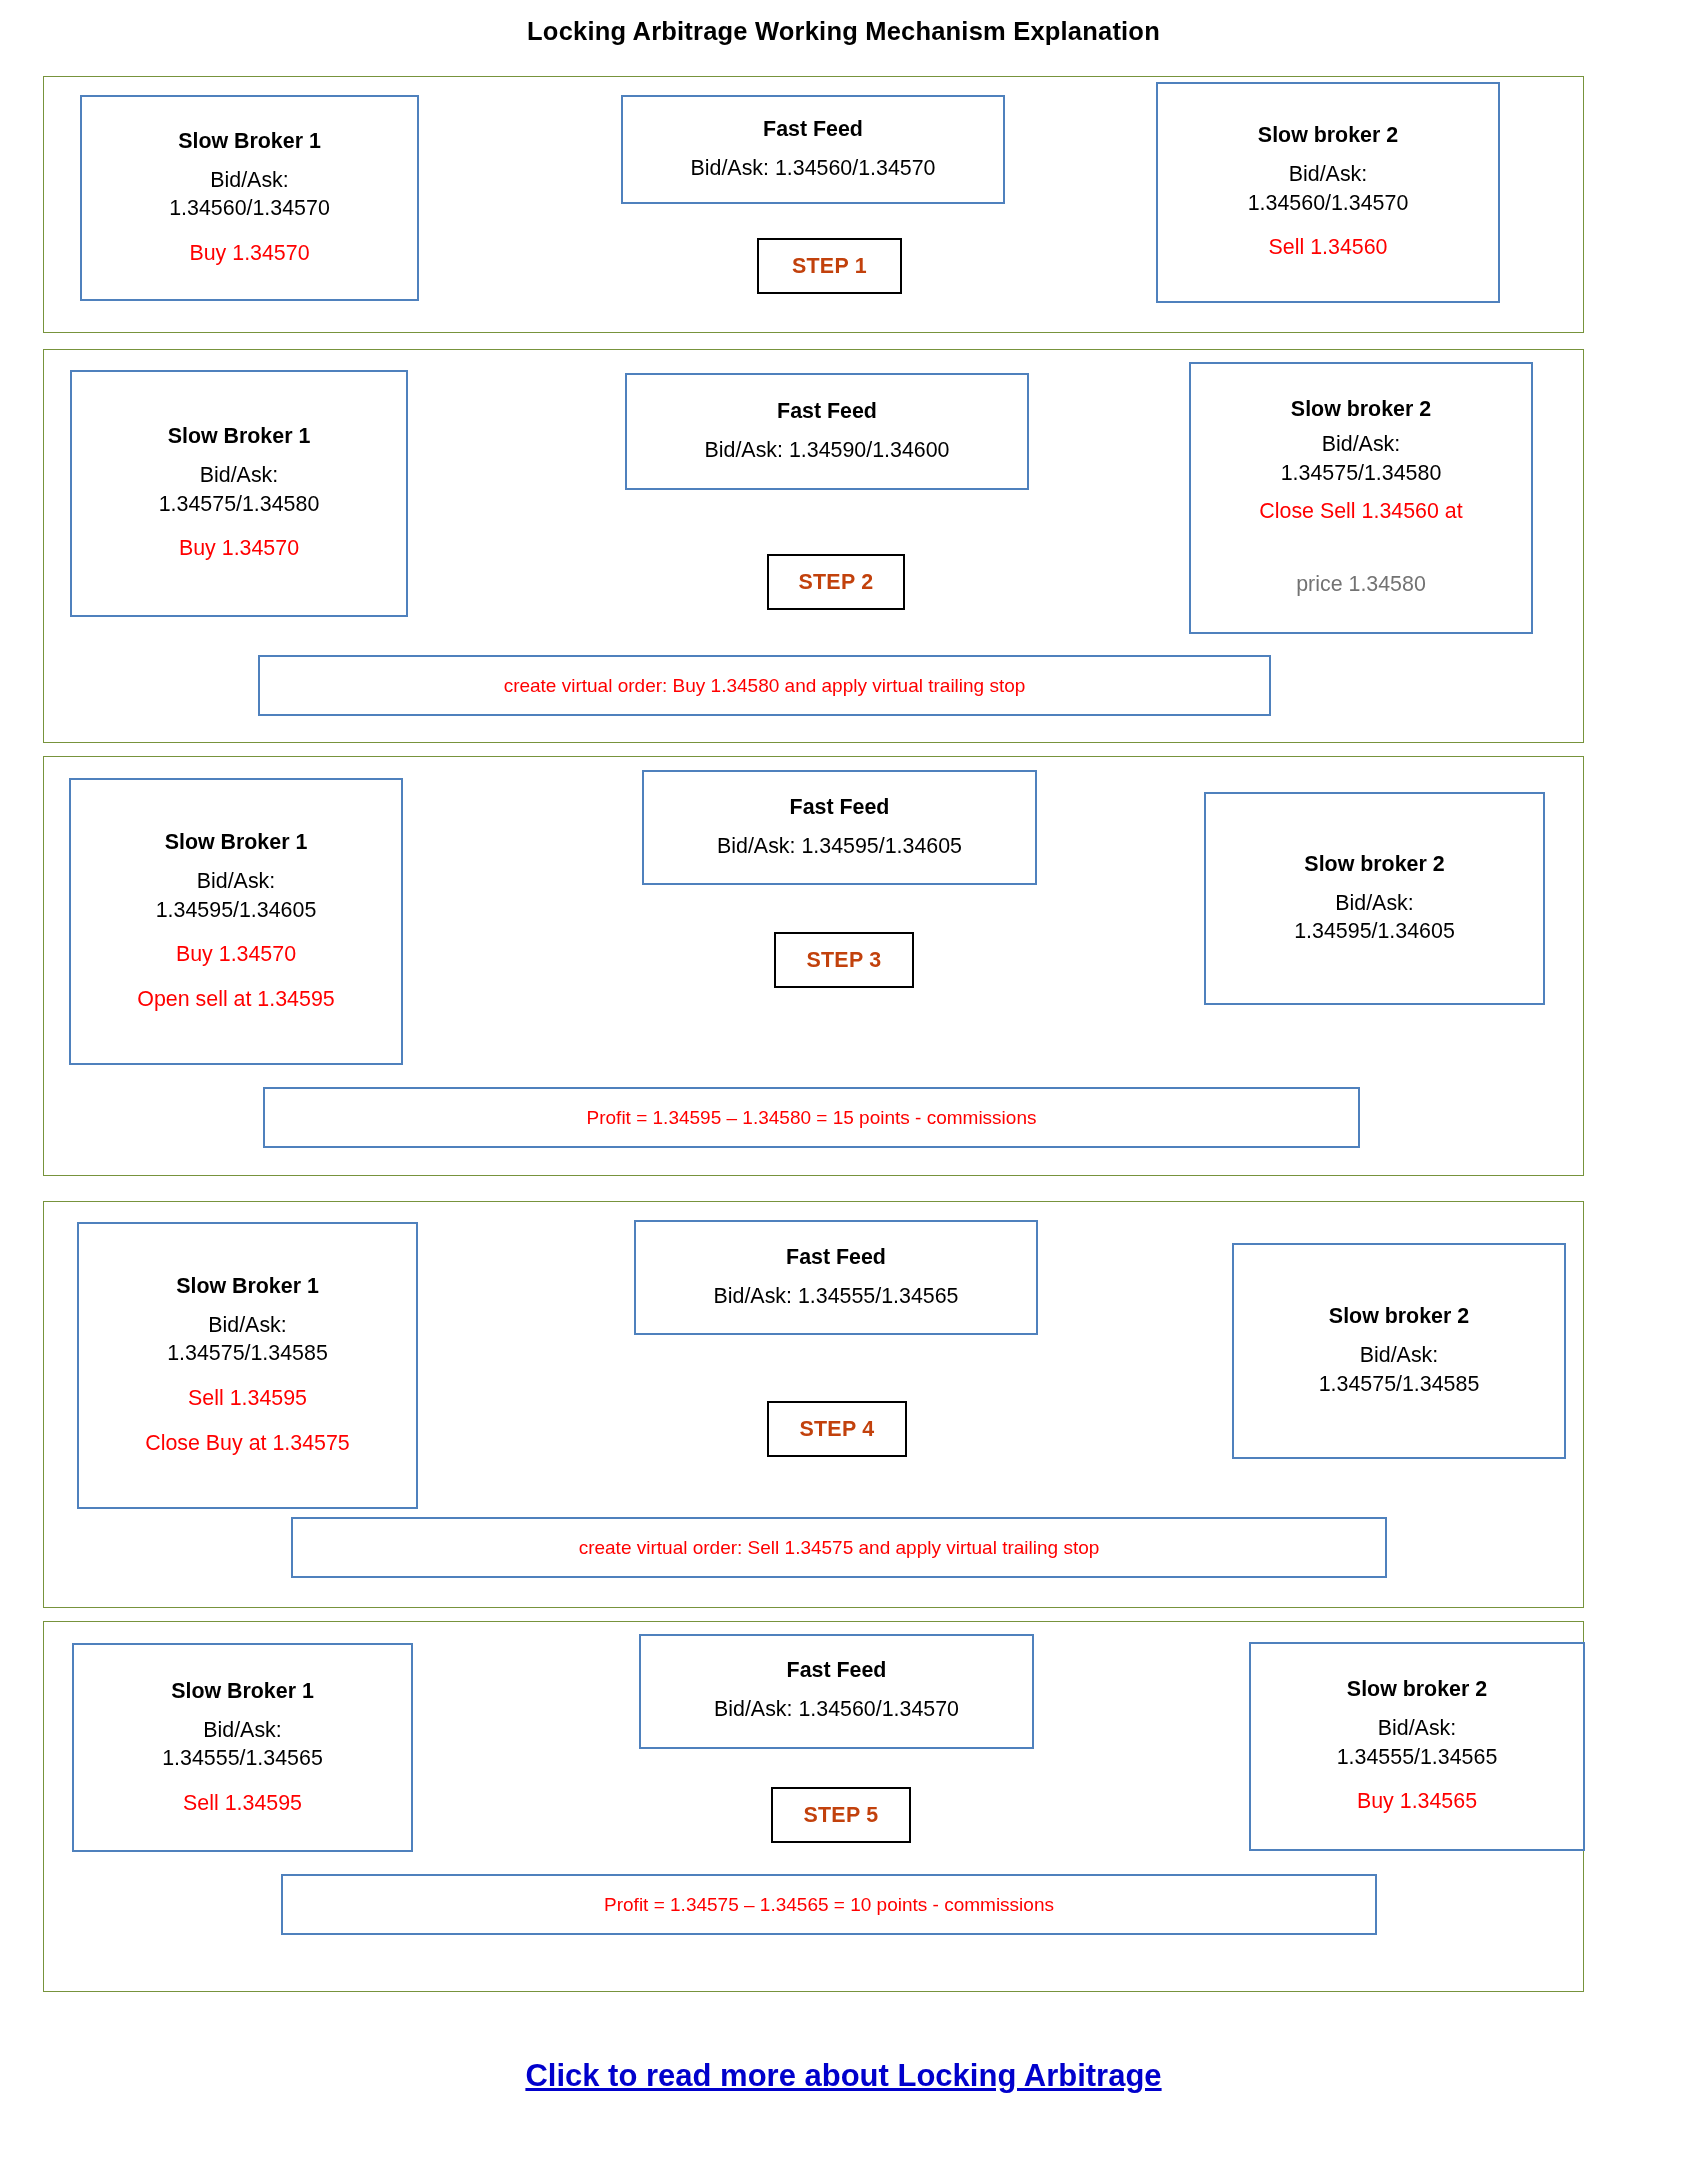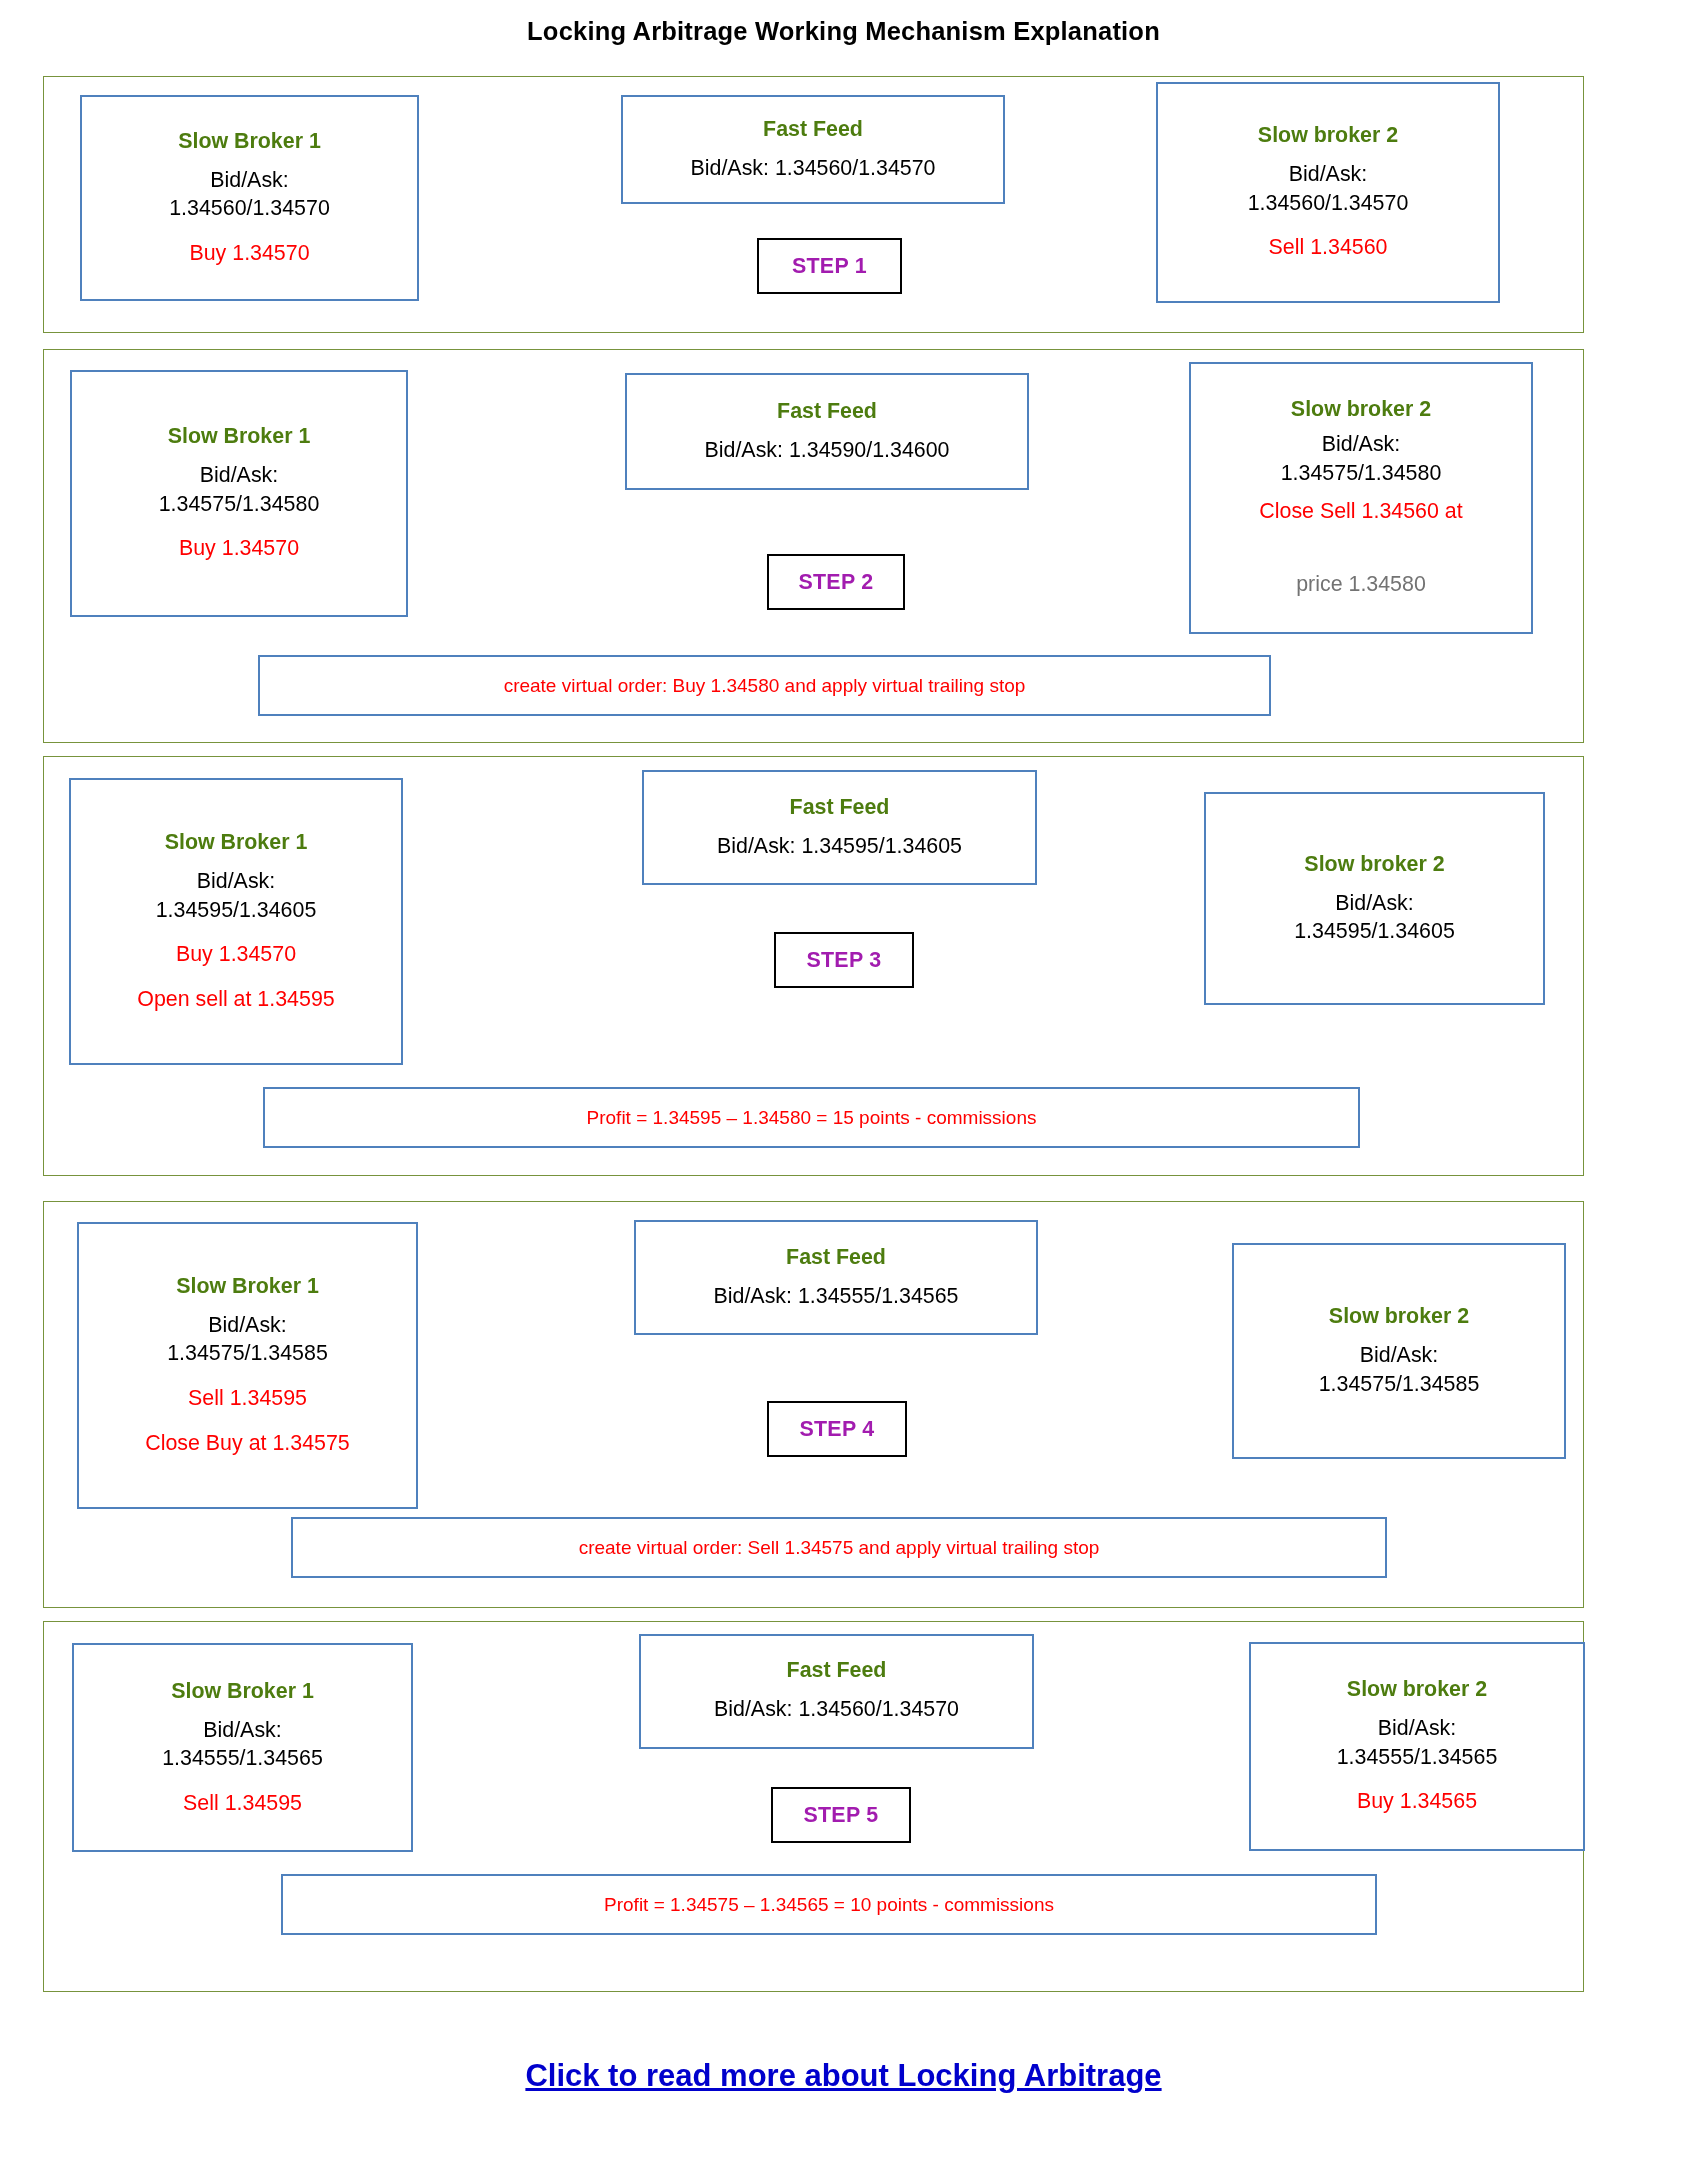--- a/index.html
+++ b/index.html
@@ -57,21 +57,21 @@
     box-sizing: border-box;
     text-align: center;
     display: flex;
     flex-direction: column;
     justify-content: center;
     align-items: center;
   }
   .box .hdr {
     font-size: 21.4px;
     font-weight: bold;
-    color: #4d7c0f;
+    color: #000000;
     line-height: 1.2;
     margin-bottom: 11.5px;
   }
   .box .val {
     font-size: 21.4px;
     color: #000000;
     line-height: 1.32;
   }
   .box .act {
     font-size: 21.4px;
@@ -86,21 +86,21 @@
   .step-label {
     position: absolute;
     border: 2.5px solid #000000;
     background: #ffffff;
     box-sizing: border-box;
     display: flex;
     align-items: center;
     justify-content: center;
     font-size: 21.4px;
     font-weight: bold;
-    color: #a21caf;
+    color: #c2410c;
     letter-spacing: 0.3px;
   }
 
   
   .note-bar {
     position: absolute;
     border: 2.5px solid #4F81BD;
     background: #ffffff;
     box-sizing: border-box;
     display: flex;

